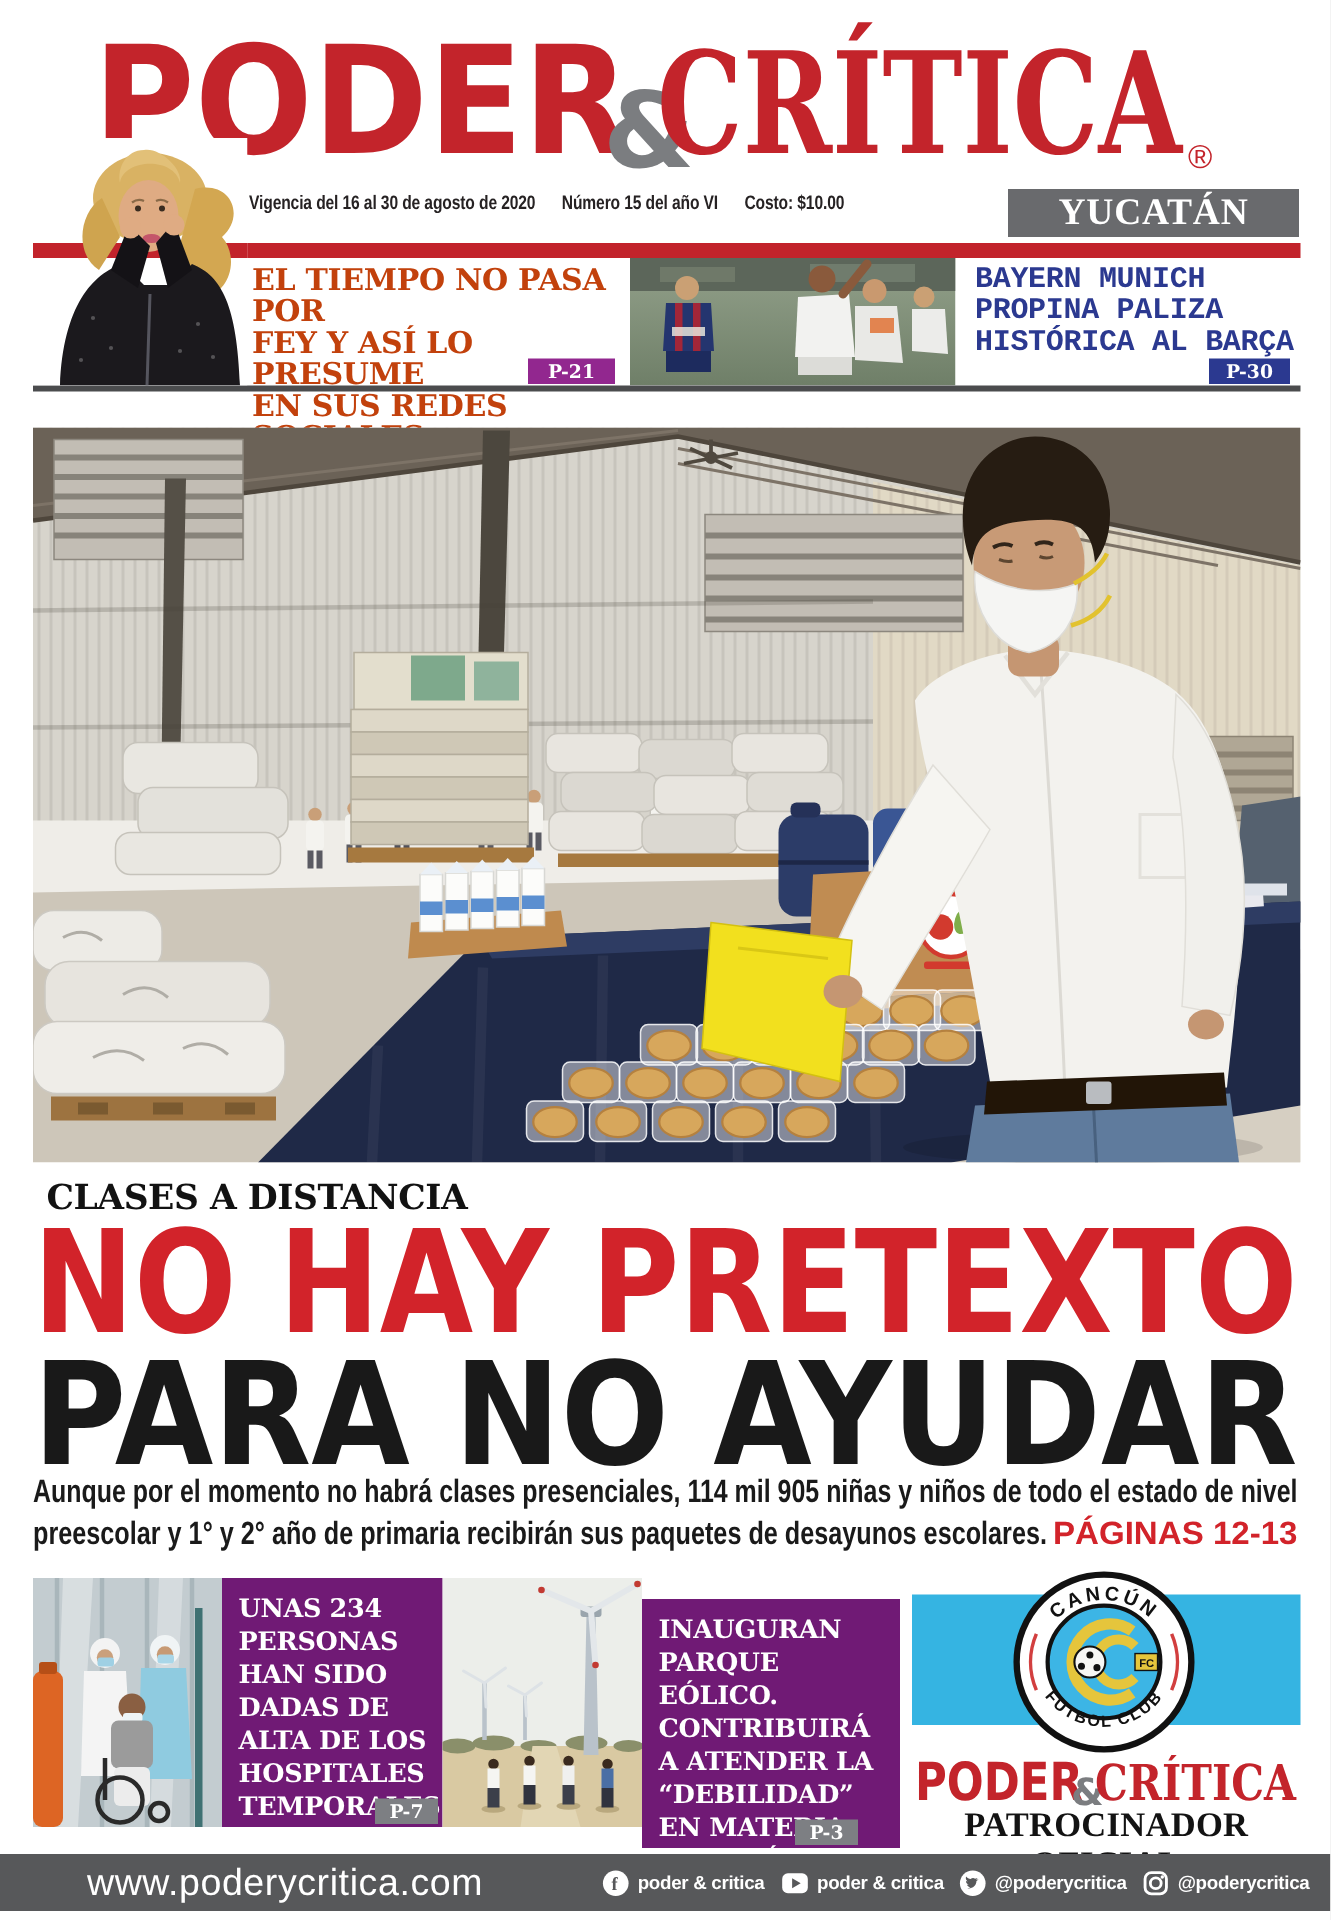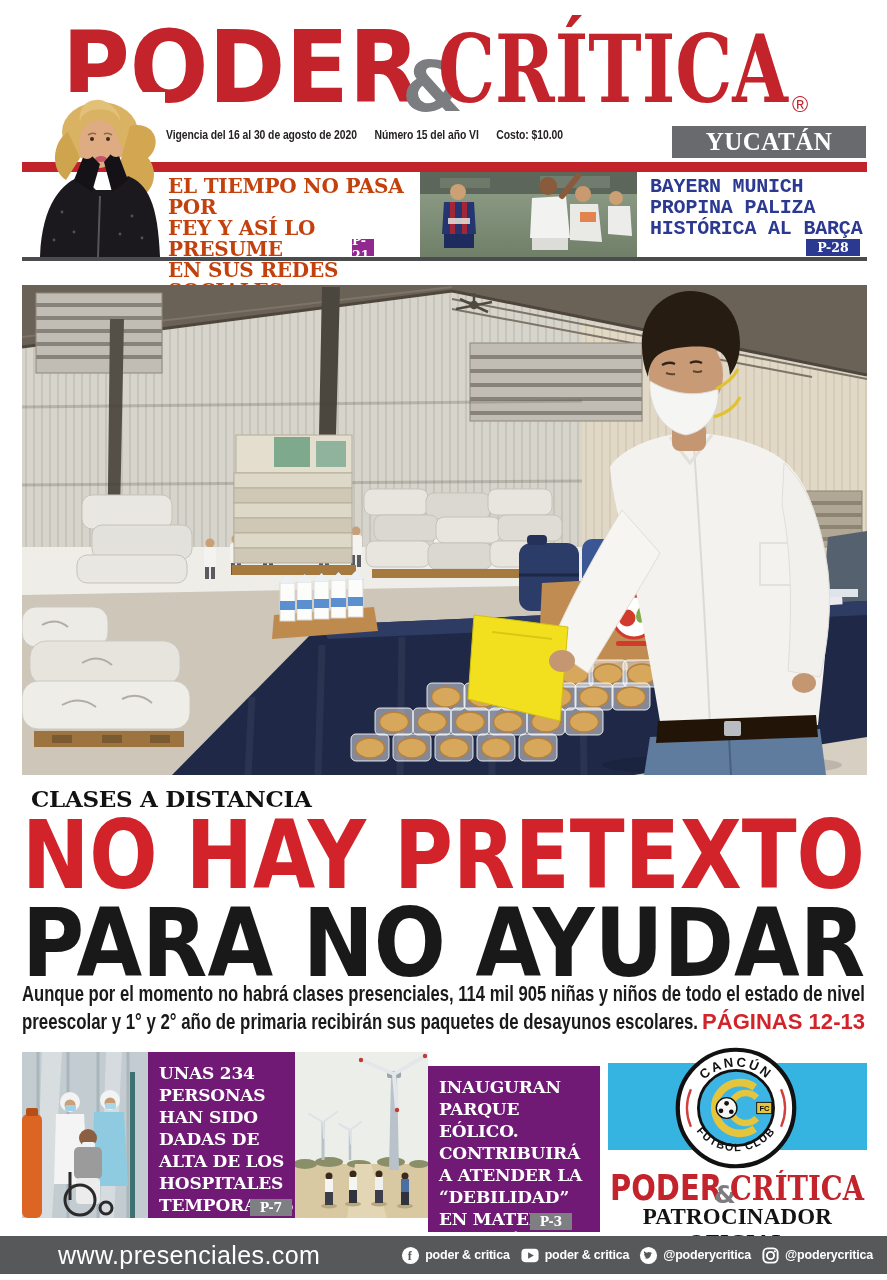--- a/index.html
+++ b/index.html
@@ -84,21 +84,21 @@
         <circle cx="110" cy="124" r="1.4"></circle>
       <circle cx="120" cy="146" r="1.4"></circle>
         <circle cx="32" cy="148" r="1.4"></circle>
         <circle cx="98" cy="142" r="1.4"></circle>
     </g>
   </svg>
 
   <div class="abs slab pre teaser-left" style="left:168px;top:176px;width:266px">EL TIEMPO NO PASA POR
 FEY Y ASÍ LO PRESUME
 EN SUS REDES SOCIALES</div>
-  <div class="abs page-badge" style="left:352px;top:239px;width:22px;height:17px;background:#92278f">P-21</div>
+  <div class="abs page-badge" style="left:352px;top:239px;width:58px;height:17px;background:#92278f">P-21</div>
 
   <svg class="abs" style="left:420px;top:172px" width="217" height="85" viewBox="0 0 217 85">
     <defs>
       <linearGradient id="pitch" x1="0" y1="0" x2="0" y2="1">
         <stop offset="0" stop-color="#93a18b"></stop>
           <stop offset="1" stop-color="#6f7f68"></stop>
       </linearGradient>
     </defs>
     <rect width="217" height="85" fill="url(#pitch)"></rect>
     <rect width="217" height="22" fill="#5c665a"></rect>
@@ -119,21 +119,21 @@
     <path d="M 150,32 L 178,32 L 182,70 L 150,68 Z" fill="#e9e9e6"></path>
     <rect x="160" y="40" width="16" height="10" fill="#e06a2a" opacity=".8"></rect>
     <rect x="112" y="66" width="36" height="12" fill="#dcdcd8"></rect>
     <circle cx="196" cy="26" r="7" fill="#caa074"></circle>
     <path d="M 188,34 L 210,34 L 212,64 L 188,62 Z" fill="#ececea"></path>
   </svg>
 
   <div class="abs slab pre teaser-right" style="left:650px;top:176px;width:216px">BAYERN MUNICH
 PROPINA PALIZA
 HISTÓRICA AL BARÇA</div>
-  <div class="abs page-badge" style="left:806px;top:239px;width:54px;height:17px;background:#2b3990">P-28</div>
+  <div class="abs page-badge" style="left:806px;top:239px;width:54px;height:17px;background:#2b3990">P-30</div>
 
   <div class="abs rule" style="left:22px;top:257px;width:845px;height:4px"></div>
 
   <svg class="abs" style="left:22px;top:285px" width="845" height="490" viewBox="0 0 845 490">
     <defs>
       <pattern id="corr" width="8" height="8" patternUnits="userSpaceOnUse">
         <line x1="4" y1="0" x2="4" y2="8" stroke="rgba(60,55,48,0.10)" stroke-width="2"></line>
       </pattern>
       <g id="ck">
         <rect x="-19" y="-14" width="38" height="27" rx="5" fill="rgba(255,255,255,0.45)" stroke="rgba(255,255,255,0.85)"></rect>
@@ -522,21 +522,21 @@
     </svg>
     <svg class="abs" style="left:0;top:118px" width="259" height="34" viewBox="0 0 259 34">
       <text x="2" y="30" font-family="DejaVu Sans" font-weight="bold" font-size="35" fill="#c3242b" textLength="112" lengthAdjust="spacingAndGlyphs">PODER</text>
       <text x="106" y="33" font-family="DejaVu Sans" font-weight="bold" font-size="25" fill="#7b7d80">&amp;</text>
       <text x="122" y="30" font-family="DejaVu Serif" font-weight="bold" font-size="33" fill="#c3242b" textLength="134" lengthAdjust="spacingAndGlyphs">CRÍTICA</text>
     </svg>
     <div class="abs sponsor-label" style="left:0;top:152px;width:259px">PATROCINADOR OFICIAL</div>
   </div>
 
   <div class="abs footer" style="left:0;top:1236px;width:887px;height:38px">
-    <div class="abs url" style="left:58px;top:5px">www.presenciales.com</div>
+    <div class="abs url" style="left:58px;top:5px">www.poderycritica.com</div>
     <div class="abs social" style="right:14px;top:0;height:38px">
       <div class="social-item">
         <svg width="19" height="19" viewBox="0 0 20 20">
           <circle cx="10" cy="10" r="9" fill="#ffffff"></circle>
           <text x="7" y="15" font-family="Liberation Serif" font-weight="bold" font-size="13" fill="#57585a">f</text>
         </svg>
         <span>poder &amp; critica</span>
       </div>
       <div class="social-item">
         <svg width="20" height="19" viewBox="0 0 20 20">

